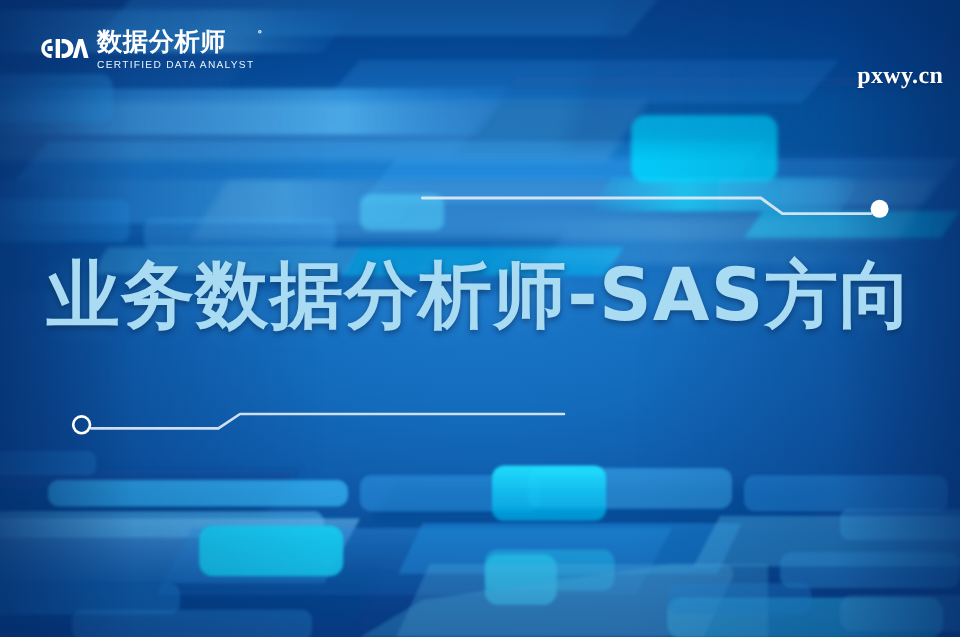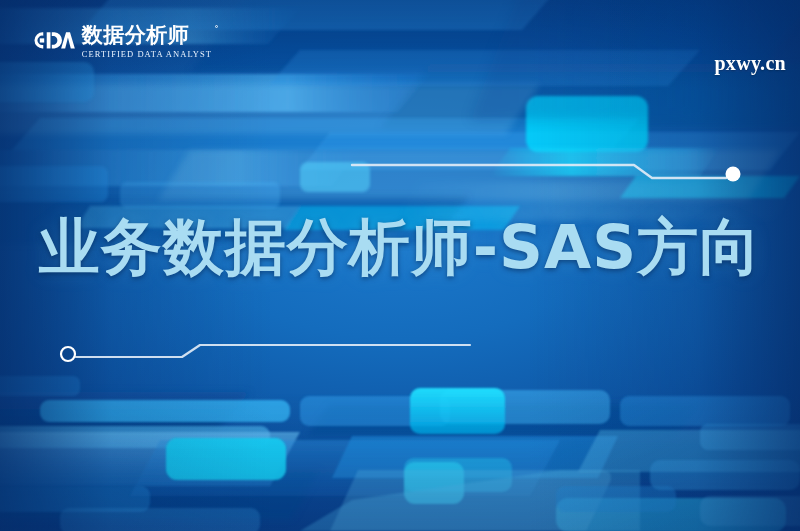--- a/index.html
+++ b/index.html
@@ -103,21 +103,21 @@
     right: -6px;
     top: 0px;
     width: 3px;
     height: 3px;
     border: 1px solid rgba(255,255,255,.85);
     border-radius: 50%;
     box-sizing: border-box;
   }
   .logo-en {
     margin-top: 4px;
-    font-family: Liberation Serif, serif;
+    font-family: Liberation Sans, sans-serif;
     font-size: 8.5px;
     font-weight: 400;
     letter-spacing: 1.05px;
     line-height: 1;
     color: #eaf4ff;
     white-space: nowrap;
   }
 
   
   .watermark {

